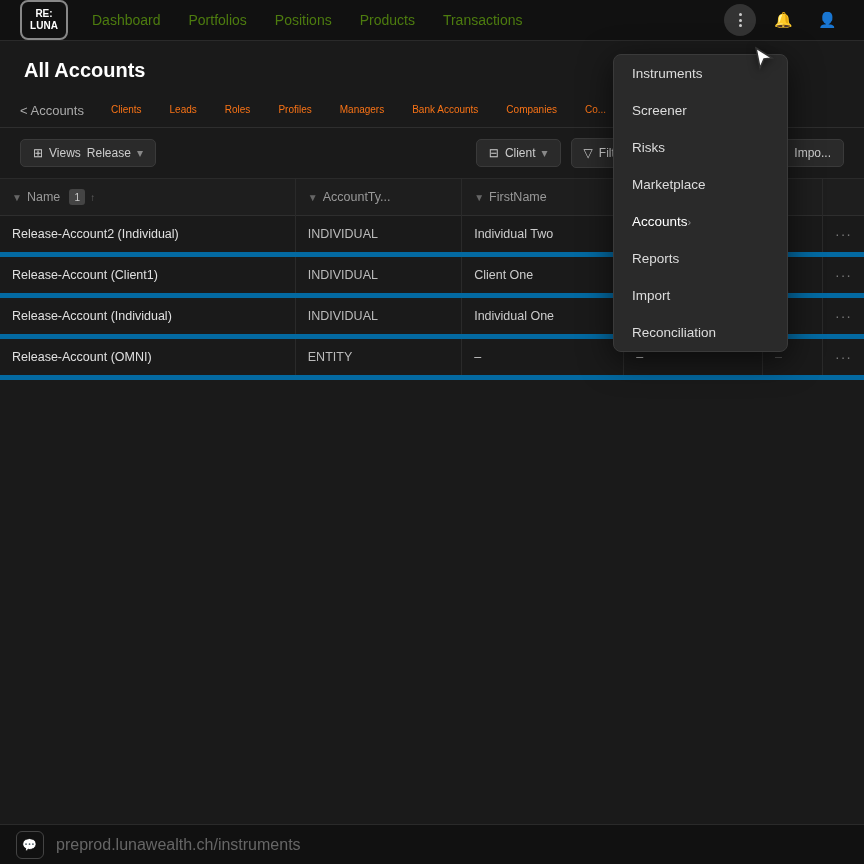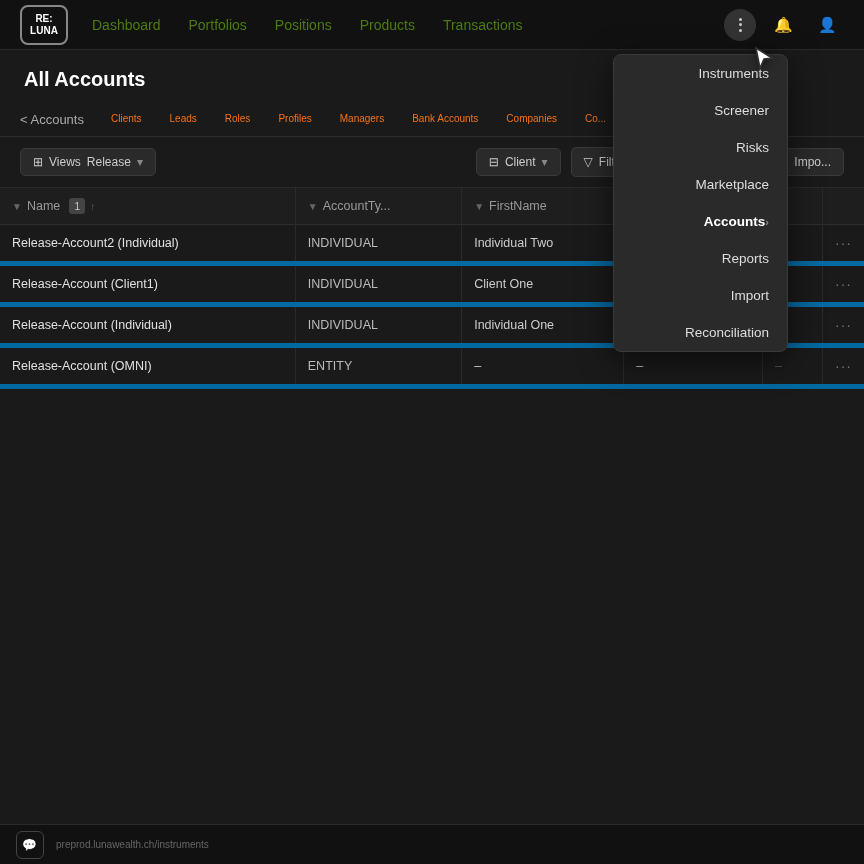--- a/index.html
+++ b/index.html
@@ -13,21 +13,21 @@
       position: relative;
       overflow: hidden;
     }
 
     
     .topnav {
       display: flex;
       align-items: center;
       background: #111111;
       padding: 0 20px;
-      height: 50px;
+      height: 41px;
       border-bottom: 1px solid #2a2a2a;
     }
     .logo {
       display: flex;
       align-items: center;
       justify-content: center;
       width: 48px;
       height: 40px;
       border: 2px solid #888;
       border-radius: 8px;
@@ -221,23 +221,23 @@
       overflow: hidden;
       pointer-events: all;
     }
     .dropdown-item {
       padding: 11px 18px;
       color: #ddd;
       font-size: 13.5px;
       cursor: pointer;
       display: flex;
       align-items: center;
-      justify-content: flex-end;
-    }
-    .dropdown-item.active { color: #fff; font-weight: 700; }
+      justify-content: flex-start;
+    }
+    .dropdown-item.active { color: #fff; font-weight: 400; }
     .chevron-right {
       color: #888;
       font-size: 11px;
     }
 
     
     .cursor-pointer {
       position: absolute;
       top: 44px;
       right: 86px;
@@ -273,21 +273,21 @@
       border-radius: 6px;
       display: flex;
       align-items: center;
       justify-content: center;
       color: #888;
       font-size: 13px;
       cursor: pointer;
     }
     .bottom-url {
       color: #666;
-      font-size: 10px;
+      font-size: 16px;
     }
 
     
     .sort-badge {
       display: inline-flex;
       align-items: center;
       justify-content: center;
       background: #444;
       color: #ccc;
       border-radius: 3px;

